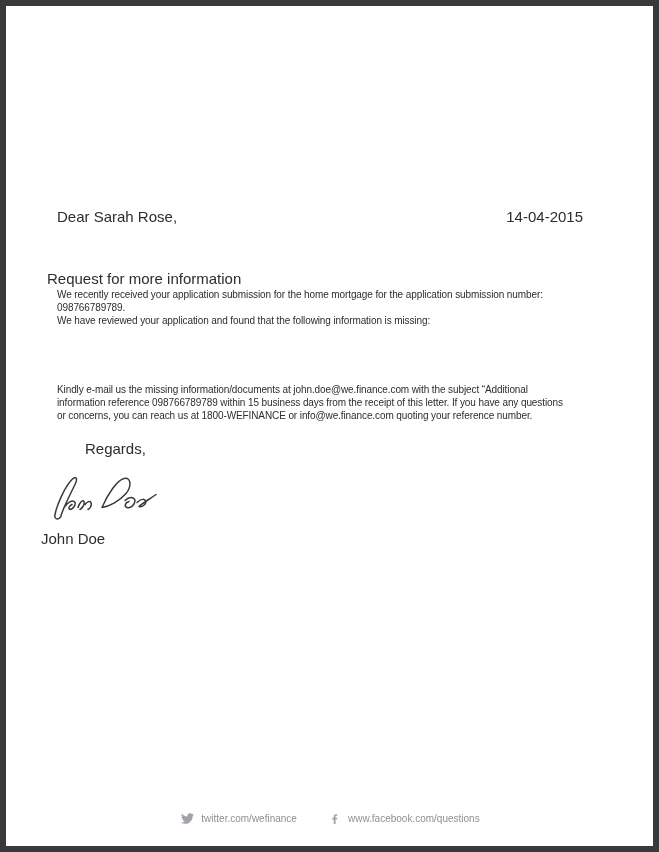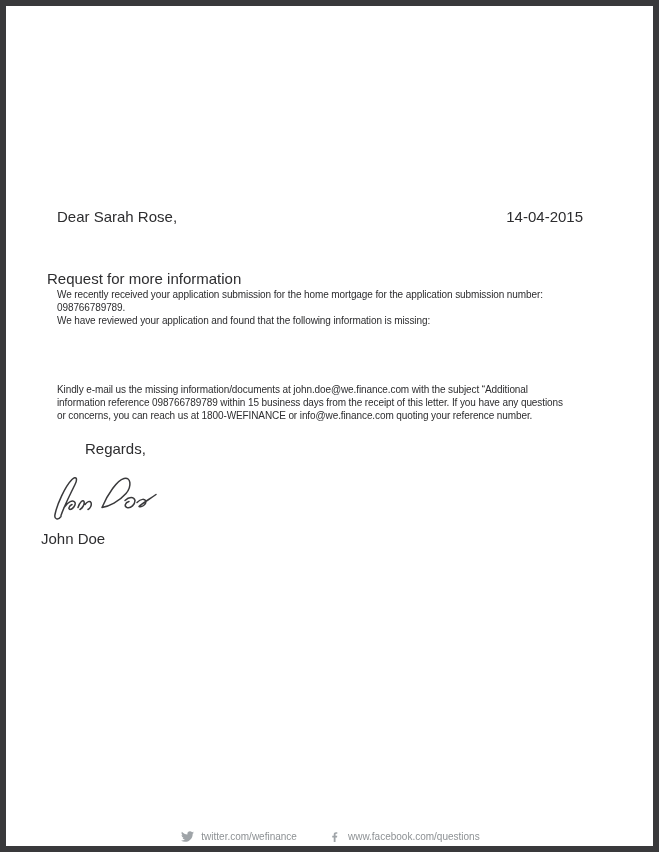--- a/index.html
+++ b/index.html
@@ -77,21 +77,21 @@
   .signature{
     position:absolute;top:460px;left:46px;
     width:115px;height:58px;
   }
   .signature path{
     fill:none;stroke:#3a3a3c;stroke-width:1.5;
     stroke-linecap:round;stroke-linejoin:round;
   }
   .signer{top:526px;left:35px;}
   .footer{
-    position:absolute;top:824px;left:0;width:649px;
+    position:absolute;top:806px;left:0;width:649px;
     display:flex;justify-content:center;align-items:center;
     gap:31px;
   }
   .social{
     display:inline-flex;align-items:center;gap:7px;
     color:var(--footer_text);
     font-size:10px;
     text-decoration:none;
     cursor:pointer;
   }

